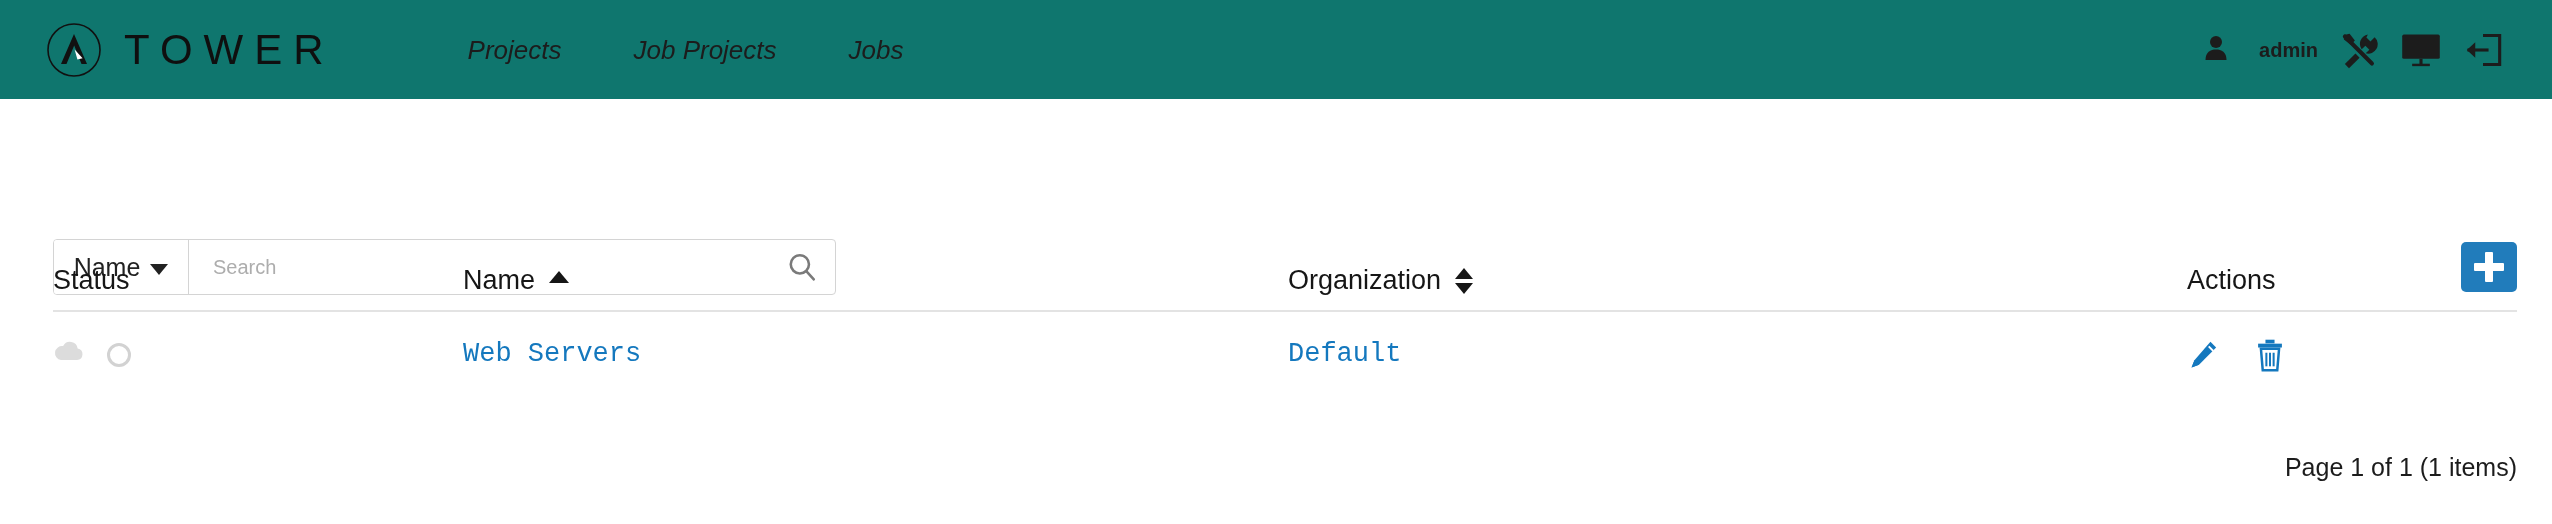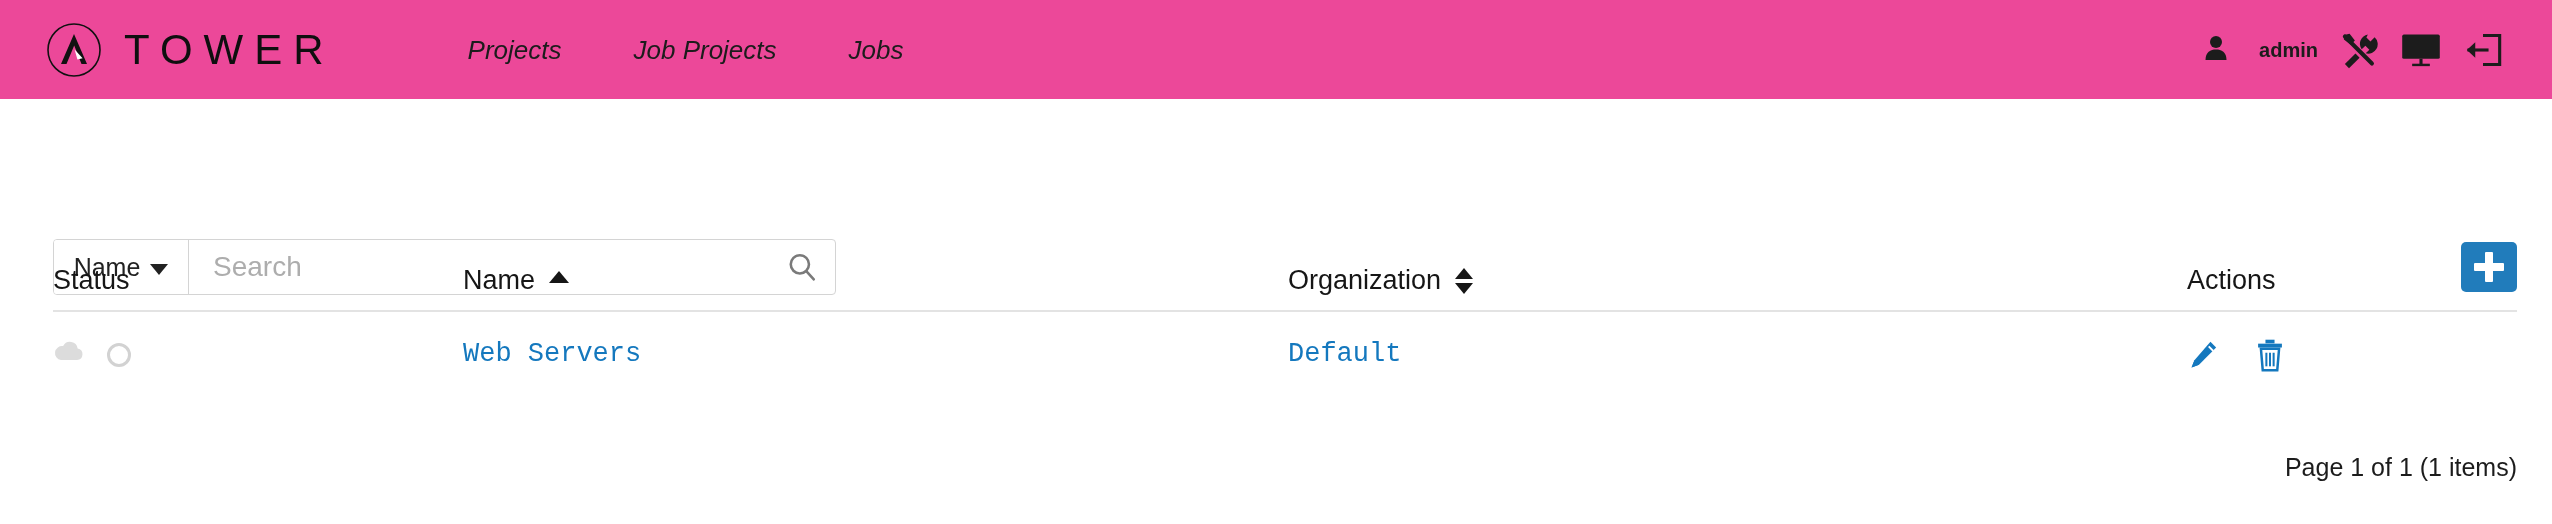--- a/index.html
+++ b/index.html
@@ -12,21 +12,21 @@
     overflow: hidden;
   }
 
   
   .topbar {
     position: relative;
     height: 99px;
     width: 2552px;
     display: flex;
     align-items: center;
-    background: #ec4899;
+    background: #0f766e;
   }
 
   .brand {
     display: flex;
     align-items: center;
     margin-left: 46px;
   }
   .brand-mark {
     width: 56px; height: 56px;
     flex: 0 0 56px;
@@ -131,21 +131,21 @@
     position: relative;
     display: flex;
     align-items: center;
   }
   .search-field input {
     width: 100%;
     height: 100%;
     border: 0;
     outline: none;
     padding: 0 60px 0 24px;
-    font-size: 28px;
+    font-size: 20px;
     font-family: "Liberation Sans", sans-serif;
     color: #c2410c;
     background: transparent;
   }
   .search-field input::placeholder { color: #adadad; }
   .search-go {
     position: absolute;
     right: 18px;
     top: 50%;
     transform: translateY(-50%);

